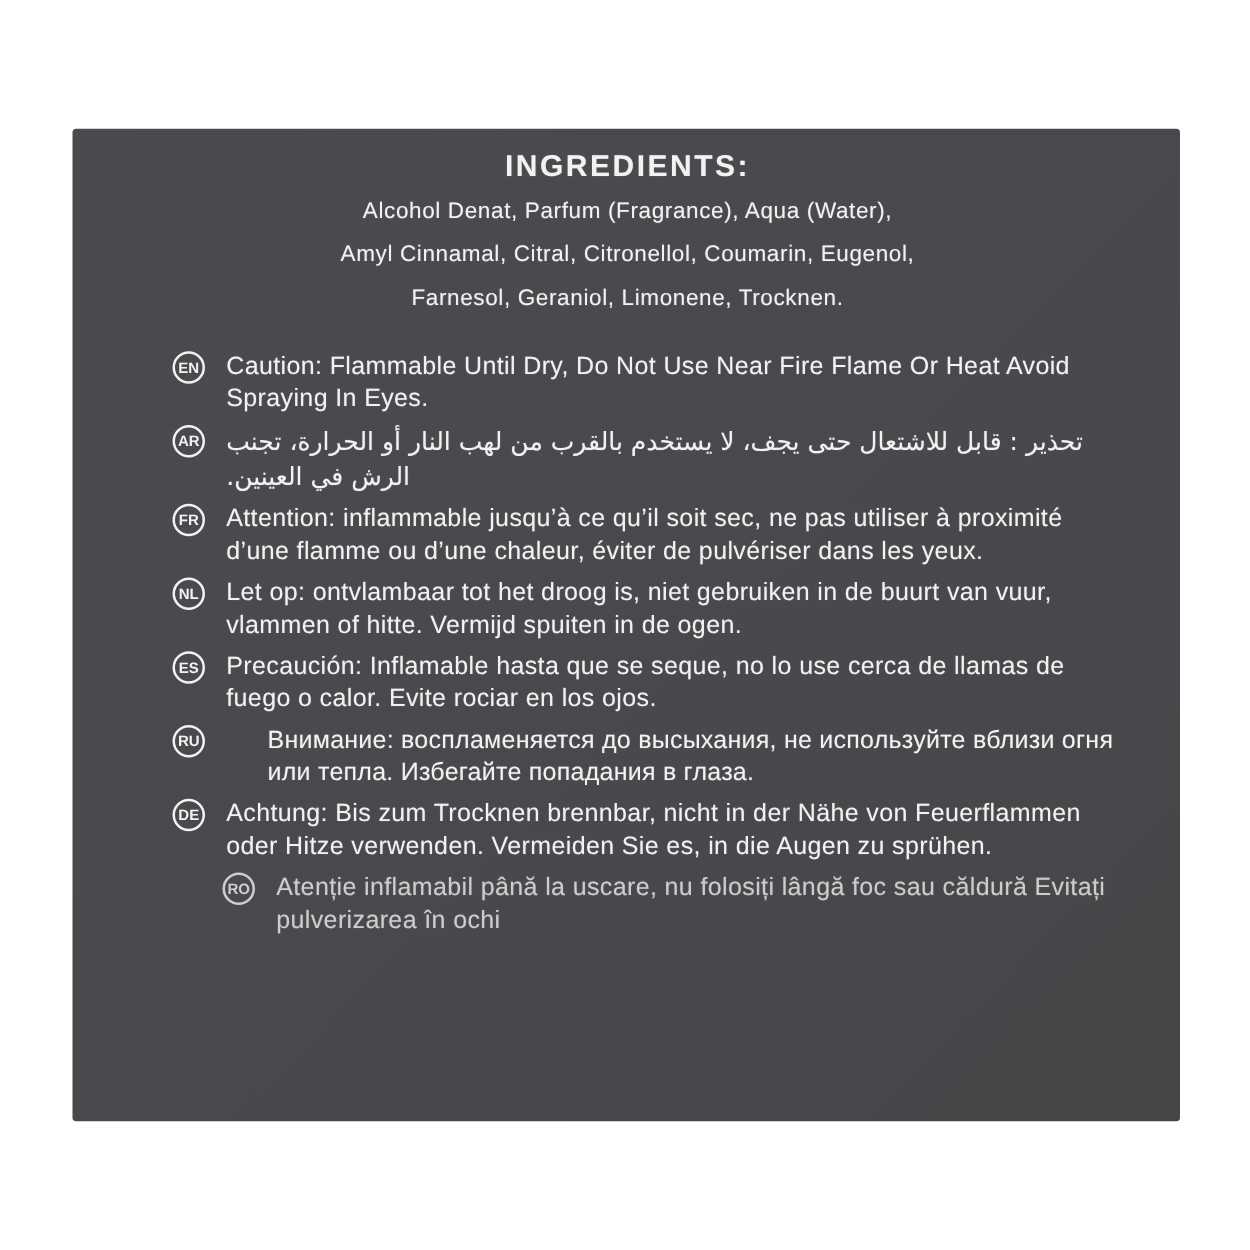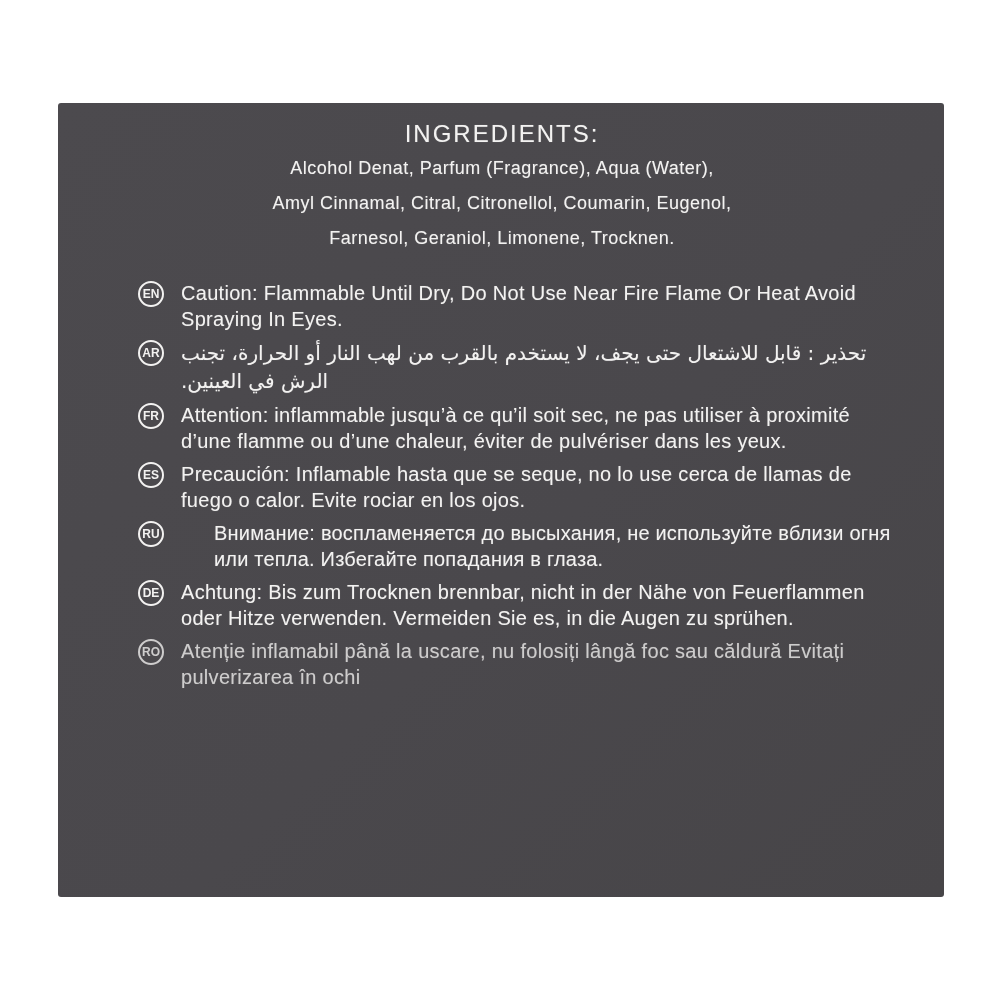--- a/index.html
+++ b/index.html
@@ -30,21 +30,21 @@
   }
   .ingredients-block {
     text-align: center;
     margin: 0 0 24px -40px; 
     padding-right: 0;
   }
   .ingredients-title {
     font-size: 24px;
     line-height: 34px;
     letter-spacing: 2px;
-    font-weight: 400;
+    font-weight: 700;
     text-shadow: 0 0 1px rgba(255,255,255,0.35);
   }
   .ingredients-line {
     font-size: 18px;
     line-height: 35px;
     letter-spacing: 0.5px;
     font-weight: 400;
     text-shadow: 0 0 1px rgba(255,255,255,0.35);
     white-space: nowrap;
   }
@@ -83,21 +83,21 @@
     direction: rtl;
     text-align: left;
     font-size: 20px;
     line-height: 28px;
     letter-spacing: 0;
   }
   .warning-row.cyrillic .warning-text {
     letter-spacing: 0.2px;
     margin-left: 33px;
   }
-  .warning-row.faded { opacity: 0.78; }
+  .warning-row.faded { opacity: 0.78; margin-left: 40px; }
 </style>
 </head>
 <body>
 
 <div class="stage">
   <div class="label-card">
 
     <div class="ingredients-block">
       <div class="ingredients-title">INGREDIENTS:</div>
       <div class="ingredients-line">Alcohol Denat, Parfum (Fragrance), Aqua (Water),</div>
@@ -113,20 +113,24 @@
     <div class="warning-row arabic">
       <span class="lang-badge">AR</span>
       <span class="warning-text" dir="rtl">تحذير : قابل للاشتعال حتى يجف، لا يستخدم بالقرب من لهب النار أو الحرارة، تجنب الرش في العينين.</span>
     </div>
 
     <div class="warning-row">
       <span class="lang-badge">FR</span>
       <span class="warning-text">Attention: inflammable jusqu’à ce qu’il soit sec, ne pas utiliser à proximité d’une flamme ou d’une chaleur, éviter de pulvériser dans les yeux.</span>
     </div>
 
+    <div class="warning-row">
+      <span class="lang-badge">NL</span>
+      <span class="warning-text">Let op: ontvlambaar tot het droog is, niet gebruiken in de buurt van vuur, vlammen of hitte. Vermijd spuiten in de ogen.</span>
+    </div>
 
 
     <div class="warning-row">
       <span class="lang-badge">ES</span>
       <span class="warning-text">Precaución: Inflamable hasta que se seque, no lo use cerca de llamas de fuego o calor. Evite rociar en los ojos.</span>
     </div>
 
     <div class="warning-row cyrillic">
       <span class="lang-badge">RU</span>
       <span class="warning-text">Внимание: воспламеняется до высыхания, не используйте вблизи огня или тепла. Избегайте попадания в глаза.</span>

